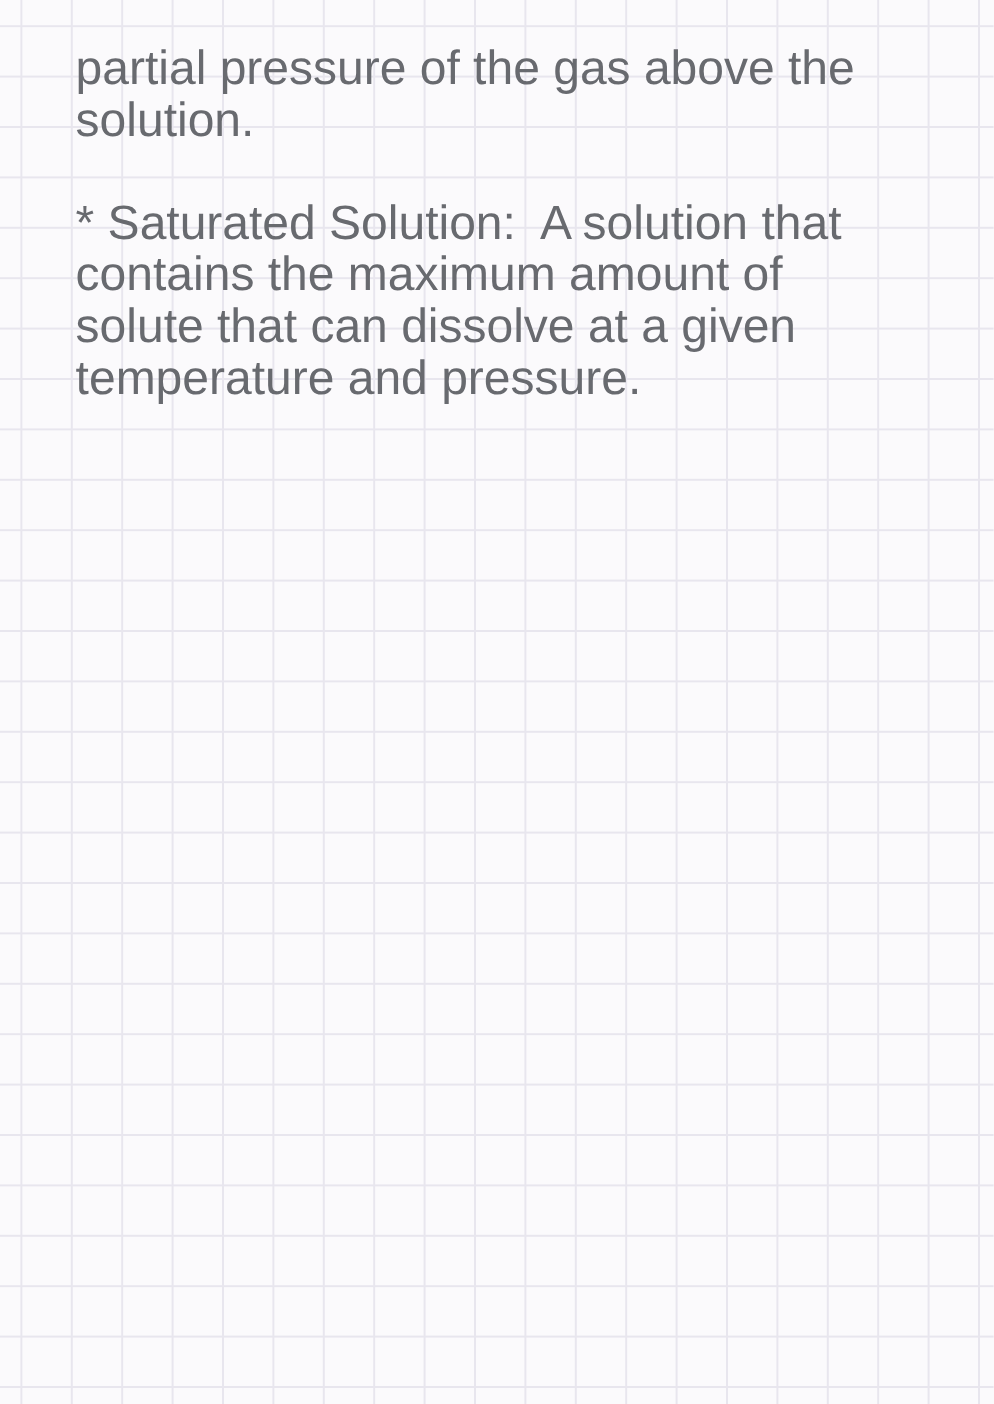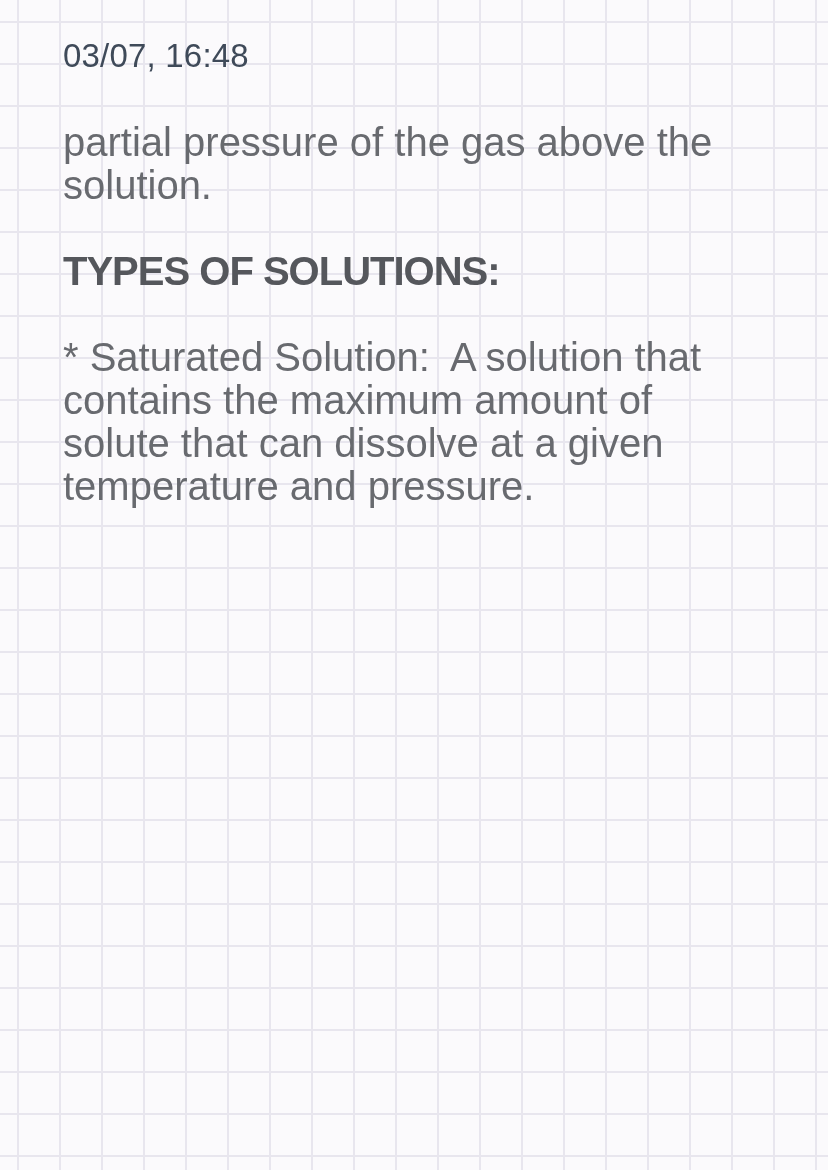--- a/index.html
+++ b/index.html
@@ -43,19 +43,17 @@
   .heading{
     font-weight:700;
     letter-spacing:-1px;
     color:var(--heading-text-color);
   }
 </style>
 </head>
 <body>
 
 <div class="page">
-  <div class="timestamp">03/07, 16:48</div>
   <div class="content">
       <p class="para">partial pressure of the gas above the solution.</p>
-      <p class="para heading">TYPES OF SOLUTIONS:</p>
       <p class="para">* Saturated Solution:  A solution that contains the maximum amount of solute that can dissolve at a given temperature and pressure.</p>
     </div>
 </div>
 
 </body></html>

